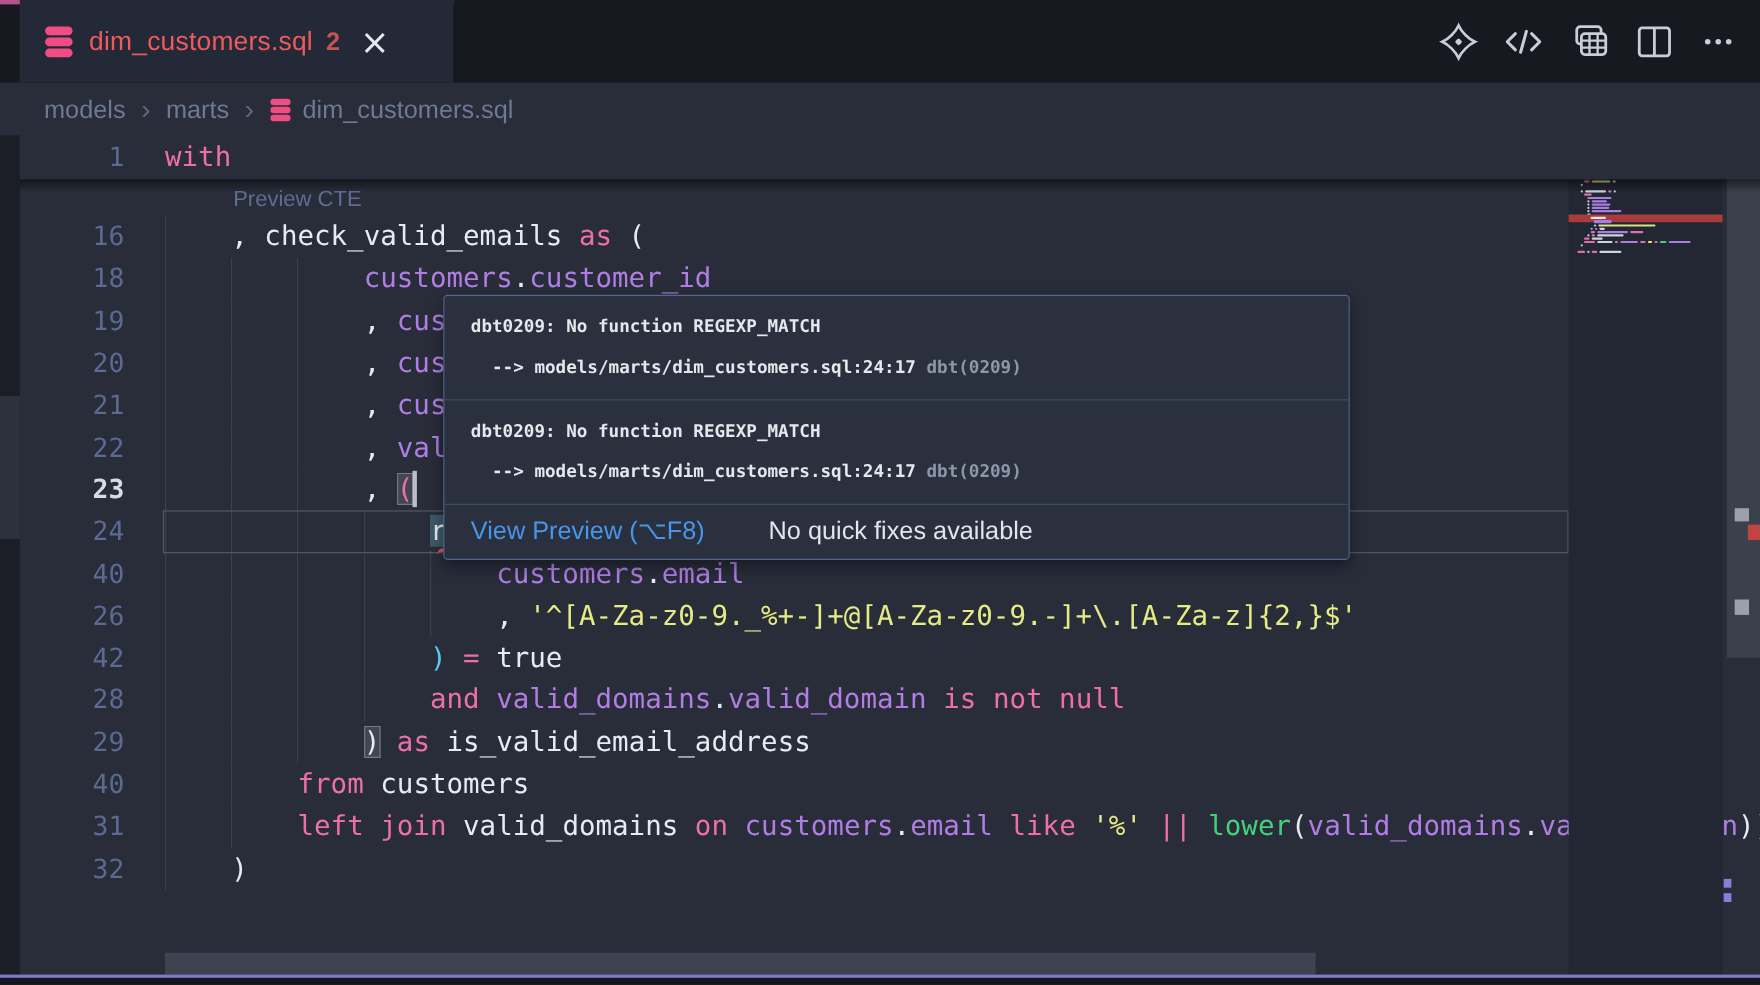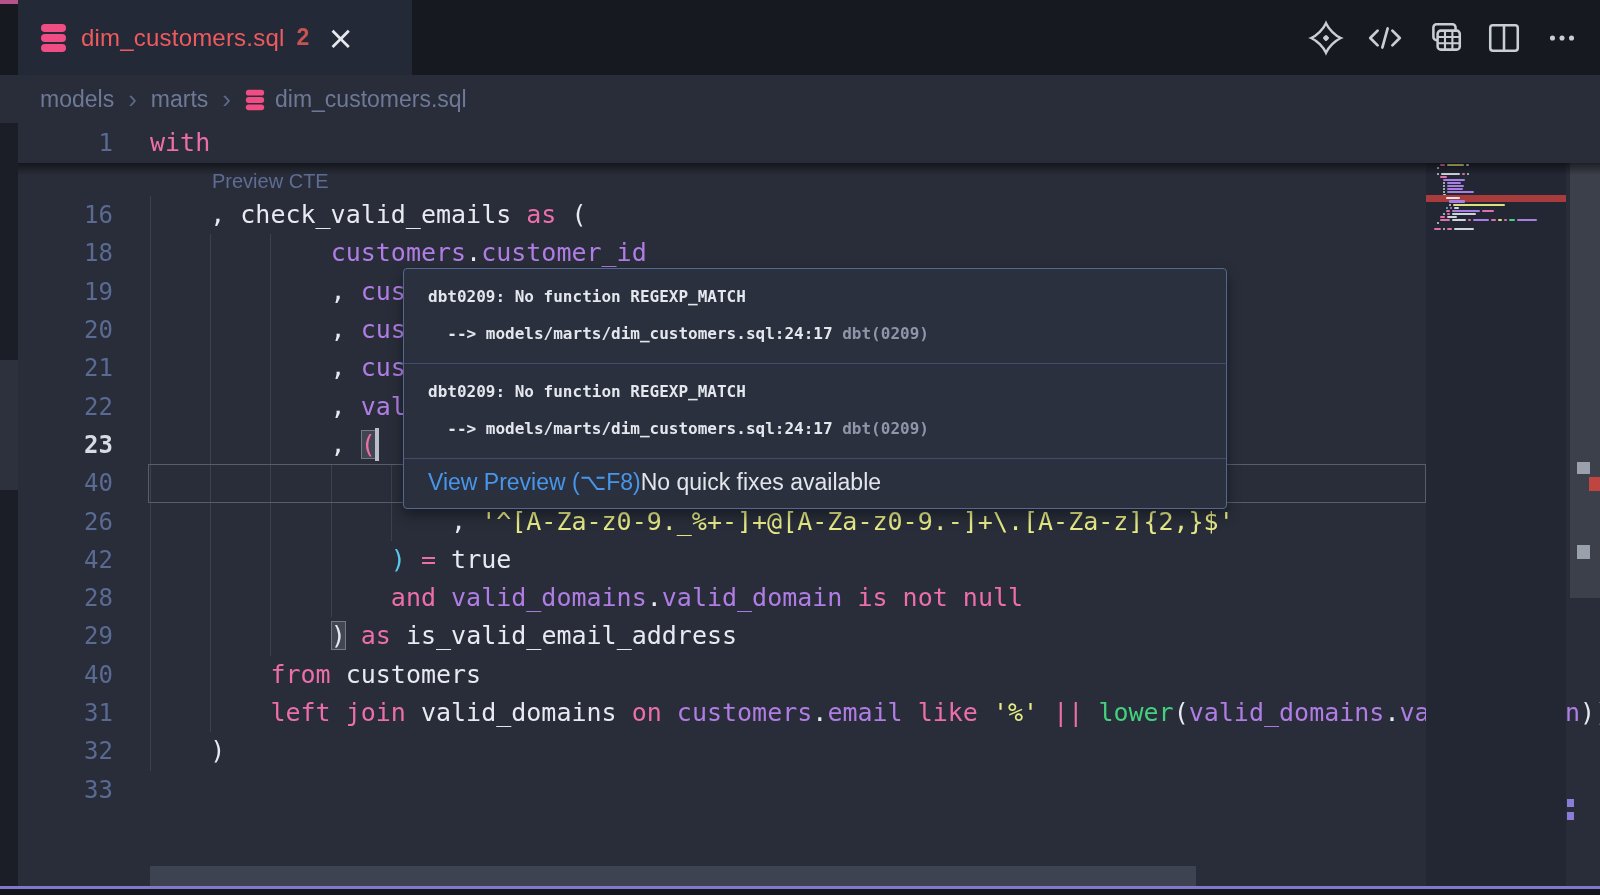--- a/index.html
+++ b/index.html
@@ -51,21 +51,21 @@
   .codelens { position:absolute; left:212px; top:170px; color:#5e6d93; font-size:20px; z-index:1; cursor:pointer; }
 
   
   .hover-popup { position:absolute; left:403px; top:268px; width:824px; background:#2b303e; border:1px solid #52688e; border-radius:4px; z-index:10; box-shadow:0 6px 14px rgba(0,0,0,.4); }
   .hv-block { padding:9px 24px 11px; }
   .hv-line { font-size:16px; line-height:37px; color:#e4e7ed; white-space:pre;font-weight:bold; }
   .hv-src { color:#8e96a8; }
   .hv-div { height:1px; background:#3f4d6d; }
   .hv-actions { display:flex; align-items:center; padding:10px 24px 12px; font-size:23px; }
   .hv-link { color:#4796ea; cursor:pointer; }
-  .hv-status { color:#e2e5eb; }
+  .hv-status { color:#e2e5eb; margin-left:58px; }
 
   
   .minimap-col { position:absolute; left:1426px; top:123px; width:140px; height:763px; background:#232733; z-index:5; }
   .minimap { position:absolute; left:8px; top:4px; width:130px; height:120px; }
   .mm-seg { position:absolute; height:2.1px; border-radius:1px; }
   .mm-error { position:absolute; left:-8px; width:140px; height:6.6px; background:#a83c3c; }
 
   
   .vscroll { position:absolute; left:1570px; top:86px; width:30px; height:800px; z-index:6; }
   .vscroll .slider { position:absolute; left:0; top:0; width:30px; height:512px; background:#3b404b; }
@@ -163,20 +163,24 @@
       </div>
       <div class="code-row">
         <div class="gutter">22</div>
         <div class="codeline"><span class="guide" style="left: 5px;"></span><span class="guide" style="left: 65.2px;"></span><span class="guide" style="left: 125.4px;"></span><span class="tk-p">            , </span><span class="tk-i">valid_domains</span><span class="tk-p">.</span><span class="tk-i">valid_domain</span></div>
       </div>
       <div class="code-row">
         <div class="gutter cur">23</div>
         <div class="codeline"><span class="guide" style="left: 5px;"></span><span class="guide" style="left: 65.2px;"></span><span class="guide" style="left: 125.4px;"></span><span class="tk-p">            , </span><span class="tk-k bracket-box with-cursor">(</span></div>
       </div>
       <div class="code-row">
+        <div class="gutter">24</div>
+        <div class="codeline"><span class="guide" style="left: 5px;"></span><span class="guide" style="left: 65.2px;"></span><span class="guide" style="left: 125.4px;"></span><span class="guide" style="left: 185.6px;"></span><span class="tk-p">                </span><span class="tk-p word-hl squiggle">regexp_match</span><span class="tk-p">(</span></div>
+      </div>
+      <div class="code-row">
         <div class="gutter">40</div>
         <div class="codeline"><span class="guide" style="left: 5px;"></span><span class="guide" style="left: 65.2px;"></span><span class="guide" style="left: 125.4px;"></span><span class="guide" style="left: 185.6px;"></span><span class="guide" style="left: 245.8px;"></span><span class="tk-p">                    </span><span class="tk-i">customers</span><span class="tk-p">.</span><span class="tk-i">email</span></div>
       </div>
       <div class="code-row">
         <div class="gutter">26</div>
         <div class="codeline"><span class="guide" style="left: 5px;"></span><span class="guide" style="left: 65.2px;"></span><span class="guide" style="left: 125.4px;"></span><span class="guide" style="left: 185.6px;"></span><span class="guide" style="left: 245.8px;"></span><span class="tk-p">                    , </span><span class="tk-s">'^[A-Za-z0-9._%+-]+@[A-Za-z0-9.-]+\.[A-Za-z]{2,}$'</span></div>
       </div>
       <div class="code-row">
         <div class="gutter">42</div>
         <div class="codeline"><span class="guide" style="left: 5px;"></span><span class="guide" style="left: 65.2px;"></span><span class="guide" style="left: 125.4px;"></span><span class="guide" style="left: 185.6px;"></span><span class="tk-p">                </span><span class="tk-c">)</span><span class="tk-p"> </span><span class="tk-k">=</span><span class="tk-p"> </span><span class="tk-p">true</span></div>
@@ -193,24 +197,20 @@
         <div class="gutter">40</div>
         <div class="codeline"><span class="guide" style="left: 5px;"></span><span class="guide" style="left: 65.2px;"></span><span class="tk-p">        </span><span class="tk-k">from</span><span class="tk-p"> </span><span class="tk-p">customers</span></div>
       </div>
       <div class="code-row">
         <div class="gutter">31</div>
         <div class="codeline"><span class="guide" style="left: 5px;"></span><span class="guide" style="left: 65.2px;"></span><span class="tk-p">        </span><span class="tk-k">left join</span><span class="tk-p"> </span><span class="tk-p">valid_domains</span><span class="tk-p"> </span><span class="tk-k">on</span><span class="tk-p"> </span><span class="tk-i">customers</span><span class="tk-p">.</span><span class="tk-i">email</span><span class="tk-p"> </span><span class="tk-k">like</span><span class="tk-p"> </span><span class="tk-s">'%'</span><span class="tk-p"> </span><span class="tk-k">||</span><span class="tk-p"> </span><span class="tk-f">lower</span><span class="tk-p">(</span><span class="tk-i">valid_domains</span><span class="tk-p">.</span><span class="tk-i">valid_domain</span><span class="tk-p">))</span></div>
       </div>
       <div class="code-row">
         <div class="gutter">32</div>
         <div class="codeline"><span class="guide" style="left: 5px;"></span><span class="tk-p">    )</span></div>
-      </div>
-      <div class="code-row">
-        <div class="gutter">33</div>
-        <div class="codeline"></div>
       </div>
     </div>
   <div class="cur-line-box"></div>
 
   <div class="sticky">
     <div class="gutter">1</div>
     <div class="codeline"><span class="tk-k">with</span></div>
   </div>
   <div class="sticky-shadow"></div>
 

